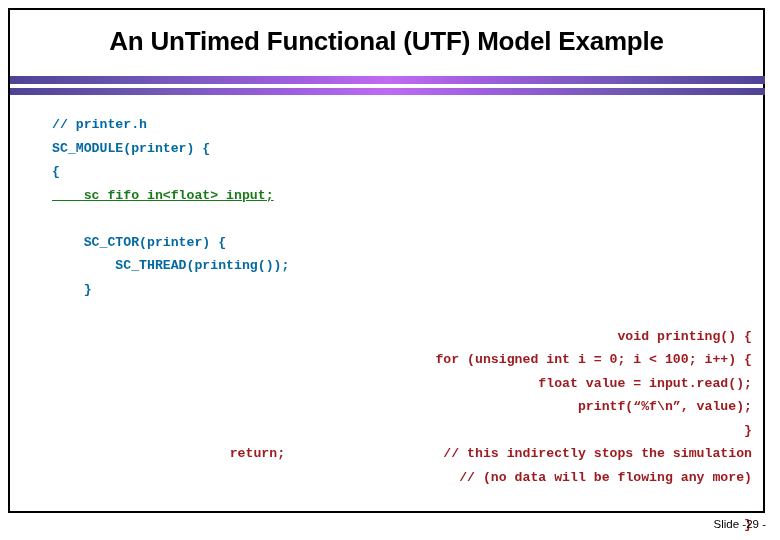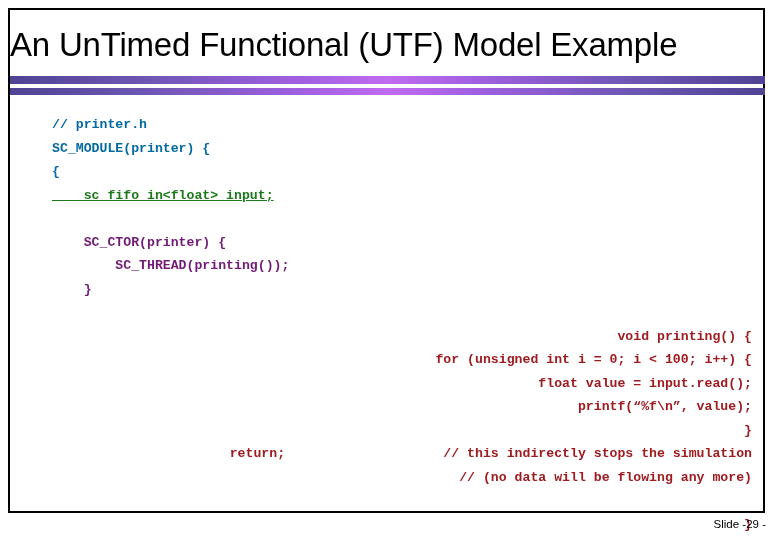--- a/index.html
+++ b/index.html
@@ -27,23 +27,24 @@
     box-sizing: border-box;
     background: #ffffff;
   }
 
   
   #title {
     position: absolute;
     left: 10px;
     top: 26px;
     width: 753px;
+    text-align: center;
     font-family: "Liberation Sans", sans-serif;
-    font-size: 33px;
-    font-weight: normal;
+    font-size: 26px;
+    font-weight: bold;
     color: #000000;
     letter-spacing: -0.2px;
     white-space: nowrap;
   }
 
   
   #divider {
     position: absolute;
     left: 10px;
     top: 76px;
@@ -75,21 +76,21 @@
     font-family: "Liberation Mono", "DejaVu Sans Mono", monospace;
     font-size: 13.2px;
     font-weight: bold;
     line-height: 23.5px;
     white-space: pre;
     color: #000000;
   }
   .ln { display: block; height: 23.5px; }
   .c-black { color: #0369a1; }
   .c-green { color: #1a7a1a; text-decoration: underline; }
-  .c-navy  { color: #701a75; }
+  .c-navy  { color: #0369a1; }
   .c-red   { color: #9e1b20; text-align: right; }
 
   
   #footer {
     position: absolute;
     right: 14px;
     top: 518px;
     font-family: "Liberation Sans", sans-serif;
     font-size: 11.5px;
     color: #000000;

